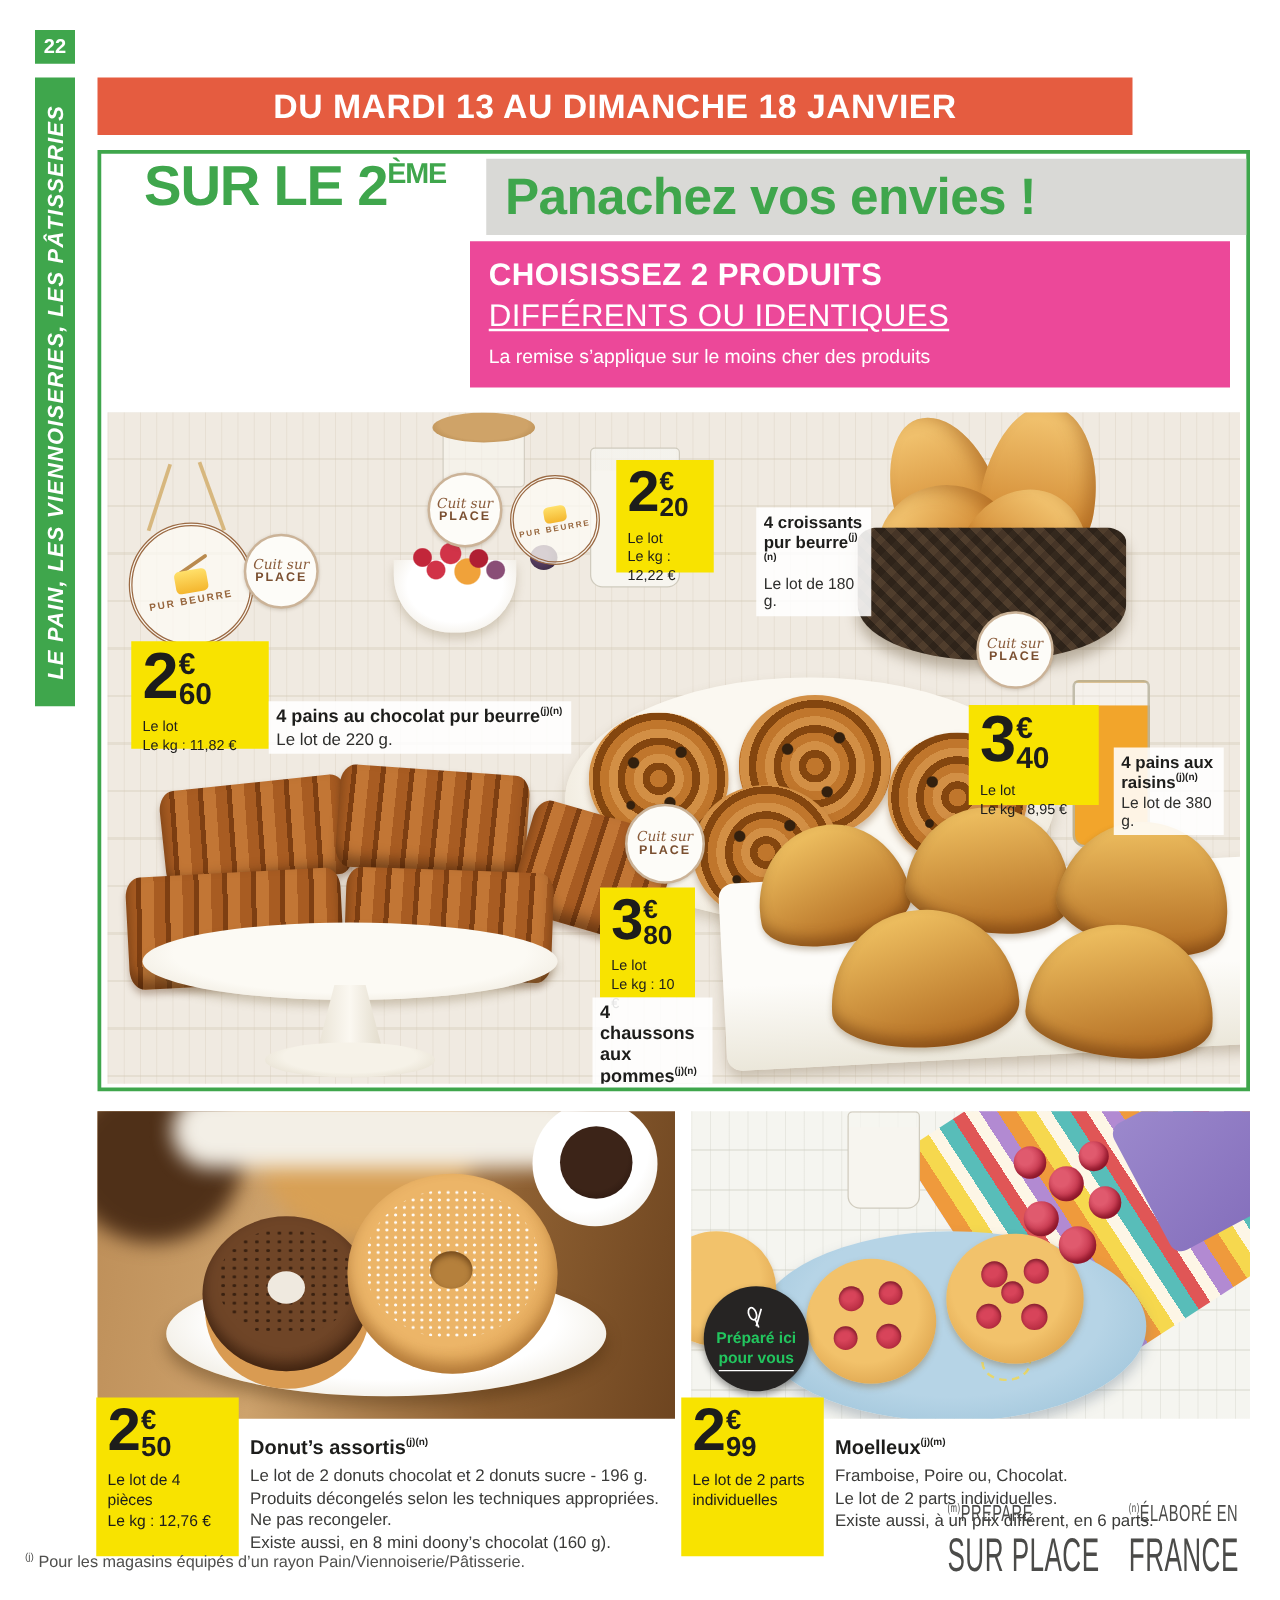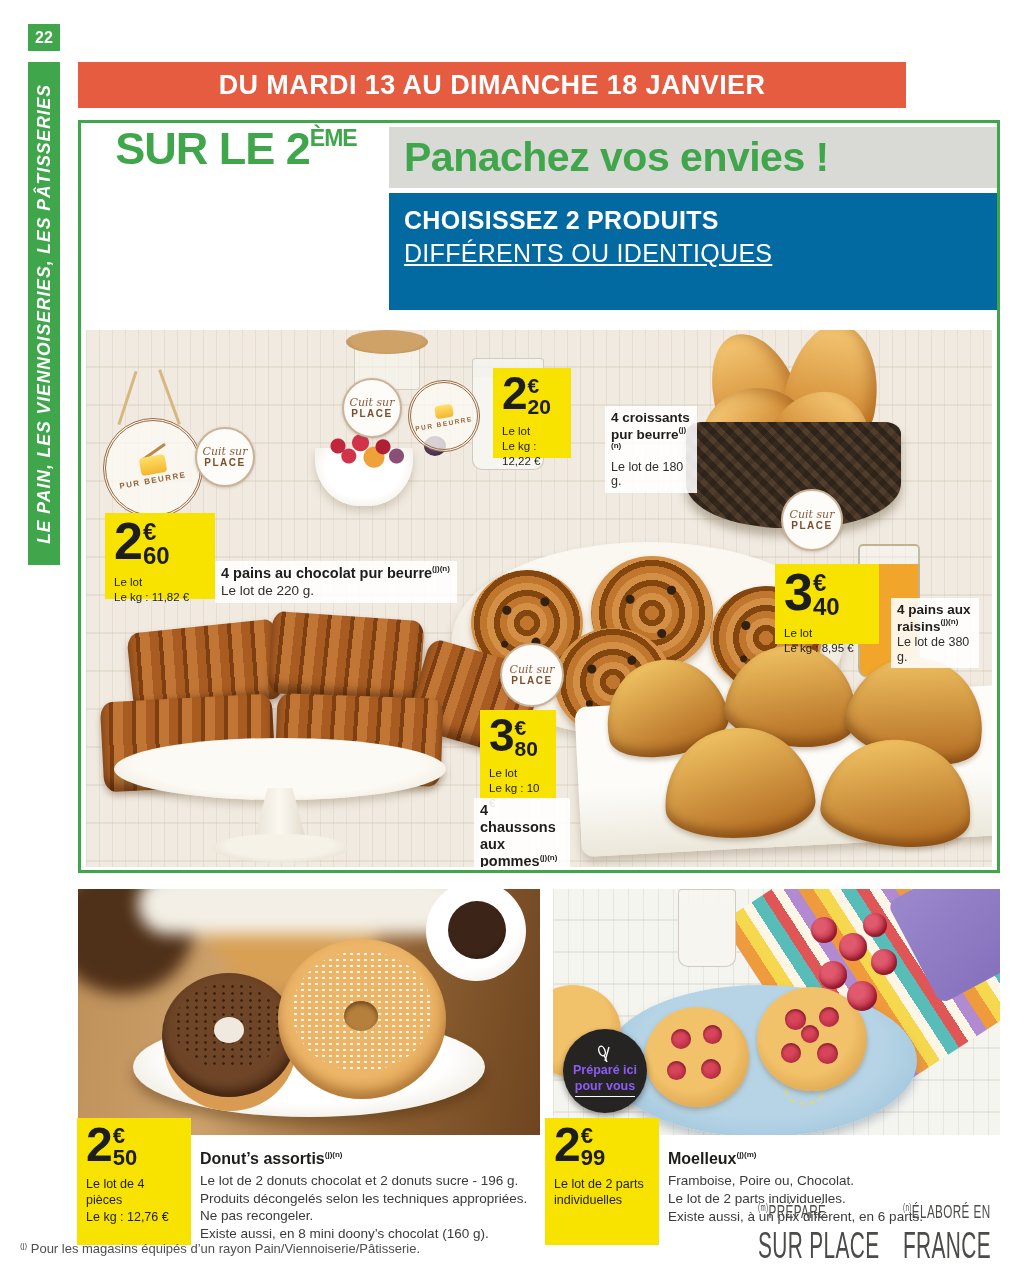--- a/index.html
+++ b/index.html
@@ -24,21 +24,21 @@
 
   .promo-left{left:85px;top:126px;width:302px;height:196px;text-align:center;color:#3fa64c;}
   .discount{font-size:138px;font-weight:800;line-height:.92;letter-spacing:-8px;}
   .discount .pct{font-size:72px;letter-spacing:0;vertical-align:top;position:relative;top:6px;}
   .promo-sub{font-size:45px;font-weight:800;line-height:1;margin-top:0px;letter-spacing:-1px;}
   .promo-sub sup{font-size:23px;position:relative;top:-2px;}
 
   .promo-gray{left:389px;top:127px;width:608px;height:61px;background:#d9d9d6;display:flex;align-items:center;
               padding-left:15px;box-sizing:border-box;}
   .promo-headline{color:#3fa64c;font-size:41px;font-weight:800;letter-spacing:-.5px;}
-  .promo-green{left:389px;top:193px;width:608px;height:117px;background:#0369a1;color:#fff;
+  .promo-green{left:376px;top:193px;width:608px;height:117px;background:#ec4899;color:#fff;
                padding:13px 10px 0 15px;box-sizing:border-box;}
   .pg1{font-size:25px;font-weight:800;letter-spacing:.3px;}
   .pg2{font-size:25px;font-weight:400;margin-top:4px;letter-spacing:.3px;text-decoration:underline;}
   .pg3{font-size:15.5px;font-weight:400;margin-top:9px;}
 
   
   .photo-main{left:86px;top:330px;width:906px;height:537px;overflow:hidden;
     background:linear-gradient(90deg,rgba(209,198,179,.30) 0 1px,rgba(255,255,255,0) 1px) 0 0/13px 100%,
     repeating-linear-gradient(180deg,#f0eae1 0 36px,#e5ded1 36px 38px);}
 
@@ -149,21 +149,21 @@
   .cake{background:radial-gradient(circle at 45% 40%,#f2c26b 52%,#daa04a 85%,#c5883a 100%);border-radius:50%;
         box-shadow:0 3px 5px rgba(120,90,40,.35);}
   .well{position:absolute;border-radius:50%;background:radial-gradient(circle at 40% 35%,#d8445a 30%,#a51f34 100%);
         box-shadow:inset 0 2px 3px rgba(60,0,10,.5);}
   .rasp{background:radial-gradient(circle at 35% 35%,#e05a6e 25%,#b51f38 85%);border-radius:50%;
         box-shadow:inset -2px -3px 4px rgba(90,0,15,.5);}
   .towel{background:repeating-linear-gradient(90deg,#ef9a3c 0 13px,#f6d84e 13px 26px,#fdf6e6 26px 36px,
          #58bdb9 36px 49px,#e05656 49px 60px,#fdf6e6 60px 70px,#b28ad2 70px 82px);}
   .purple-cloth{background:linear-gradient(160deg,#9b88cc,#826cba);border-radius:10px;}
 
-  .badge-black{border-radius:50%;background:#262423;color:#8b5cf6;display:flex;flex-direction:column;
+  .badge-black{border-radius:50%;background:#262423;color:#22c55e;display:flex;flex-direction:column;
                align-items:center;justify-content:center;box-shadow:0 3px 6px rgba(0,0,0,.4);}
   .badge-black .t{font-size:12.5px;font-weight:700;line-height:1.25;}
   .badge-black .t.u{border-bottom:1.5px solid #fff;padding-bottom:1px;}
 
   
   .desc-block .cap-name{font-size:16px;}
   .desc-line{font-size:13.5px;color:#3a3a38;line-height:1.25;margin-top:1px;}
   .desc-first{margin-top:4px;}
 
   
@@ -194,20 +194,21 @@
   <div class="abs promo-left">
     <div class="promo-sub"><span>SUR LE 2</span><sup>ÈME</sup></div>
   </div>
 
   <div class="abs promo-gray">
     <div class="promo-headline">Panachez vos envies !</div>
   </div>
   <div class="abs promo-green">
     <div class="pg1">CHOISISSEZ 2 PRODUITS</div>
     <div class="pg2">DIFFÉRENTS OU IDENTIQUES</div>
+    <div class="pg3">La remise s’applique sur le moins cher des produits</div>
   </div>
 
   <div class="abs photo-main">
 
     <div class="abs jar-body" style="left:268px;top:14px;width:64px;height:44px;"></div>
     <div class="abs jar-lid" style="left:260px;top:0px;width:82px;height:24px;"></div>
 
     <div class="abs milk" style="left:386px;top:28px;width:72px;height:112px;"></div>
 
     <div class="abs bowl" style="left:229px;top:118px;width:98px;height:58px;"></div>

